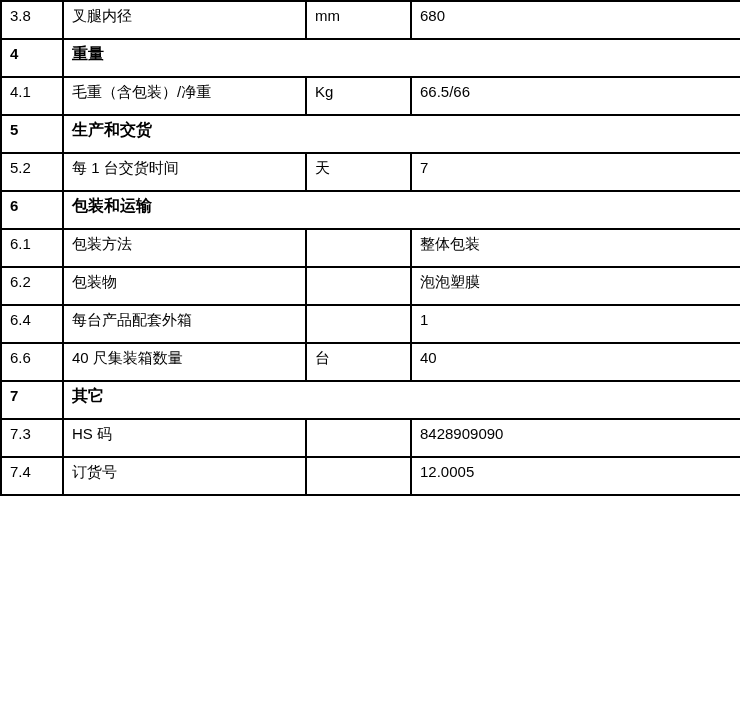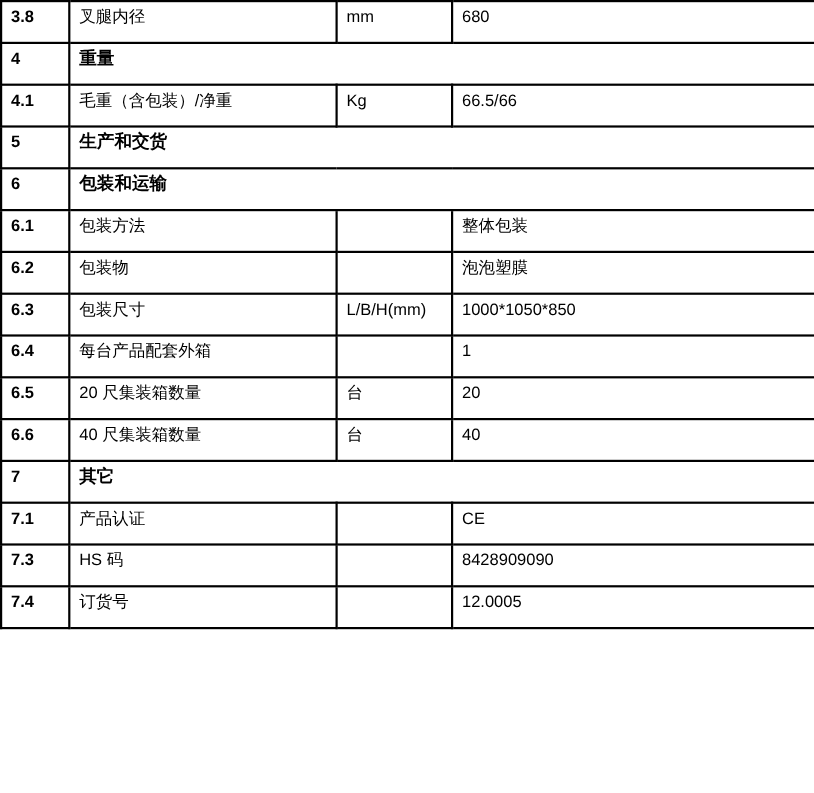--- a/index.html
+++ b/index.html
@@ -25,21 +25,21 @@
   table.spec-table td {
     border: 2px solid #000000;
     vertical-align: top;
     height: 38px;
     padding: 4px 6px 4px 8px;
     box-sizing: border-box;
     overflow: hidden;
     white-space: nowrap;
     line-height: 20px;
   }
-  td.col-num   { padding-left: 8px; font-weight: bold; }
+  td.col-num   { padding-left: 8px; }
   td.col-label { padding-left: 10px; }
   td.col-unit  { padding-left: 9px; margin-top: 25px; }
   td.col-value { padding-left: 10px; }
   tr.section-row td {
     font-weight: bold;
   }
   tr.section-row td.col-label {
     font-size: 16px;
     border-radius: 12px;
   }
@@ -69,69 +69,57 @@
         <tr>
           <td class="col-num">4.1</td>
           <td class="col-label">毛重（含包装）/净重</td>
           <td class="col-unit">Kg</td>
           <td class="col-value">66.5/66</td>
         </tr>
         <tr class="section-row">
           <td class="col-num">5</td>
           <td class="col-label" colspan="3">生产和交货</td>
         </tr>
+        <tr>
+          <td class="col-num">5.2</td>
+          <td class="col-label">每 1 台交货时间</td>
+          <td class="col-unit">天</td>
+          <td class="col-value">7</td>
+        </tr>
         <tr class="section-row">
           <td class="col-num">6</td>
           <td class="col-label" colspan="3">包装和运输</td>
         </tr>
         <tr>
           <td class="col-num">6.1</td>
           <td class="col-label">包装方法</td>
           <td class="col-unit"></td>
           <td class="col-value">整体包装</td>
         </tr>
         <tr>
           <td class="col-num">6.2</td>
           <td class="col-label">包装物</td>
           <td class="col-unit"></td>
           <td class="col-value">泡泡塑膜</td>
         </tr>
         <tr>
-          <td class="col-num">6.3</td>
-          <td class="col-label">包装尺寸</td>
-          <td class="col-unit">L/B/H(mm)</td>
-          <td class="col-value">1000*1050*850</td>
-        </tr>
-        <tr>
           <td class="col-num">6.4</td>
           <td class="col-label">每台产品配套外箱</td>
           <td class="col-unit"></td>
           <td class="col-value">1</td>
-        </tr>
-        <tr>
-          <td class="col-num">6.5</td>
-          <td class="col-label">20 尺集装箱数量</td>
-          <td class="col-unit">台</td>
-          <td class="col-value">20</td>
         </tr>
         <tr>
           <td class="col-num">6.6</td>
           <td class="col-label">40 尺集装箱数量</td>
           <td class="col-unit">台</td>
           <td class="col-value">40</td>
         </tr>
         <tr class="section-row">
           <td class="col-num">7</td>
           <td class="col-label" colspan="3">其它</td>
-        </tr>
-        <tr>
-          <td class="col-num">7.1</td>
-          <td class="col-label">产品认证</td>
-          <td class="col-unit"></td>
-          <td class="col-value">CE</td>
         </tr>
         <tr>
           <td class="col-num">7.3</td>
           <td class="col-label">HS 码</td>
           <td class="col-unit"></td>
           <td class="col-value">8428909090</td>
         </tr>
         <tr>
           <td class="col-num">7.4</td>
           <td class="col-label">订货号</td>

